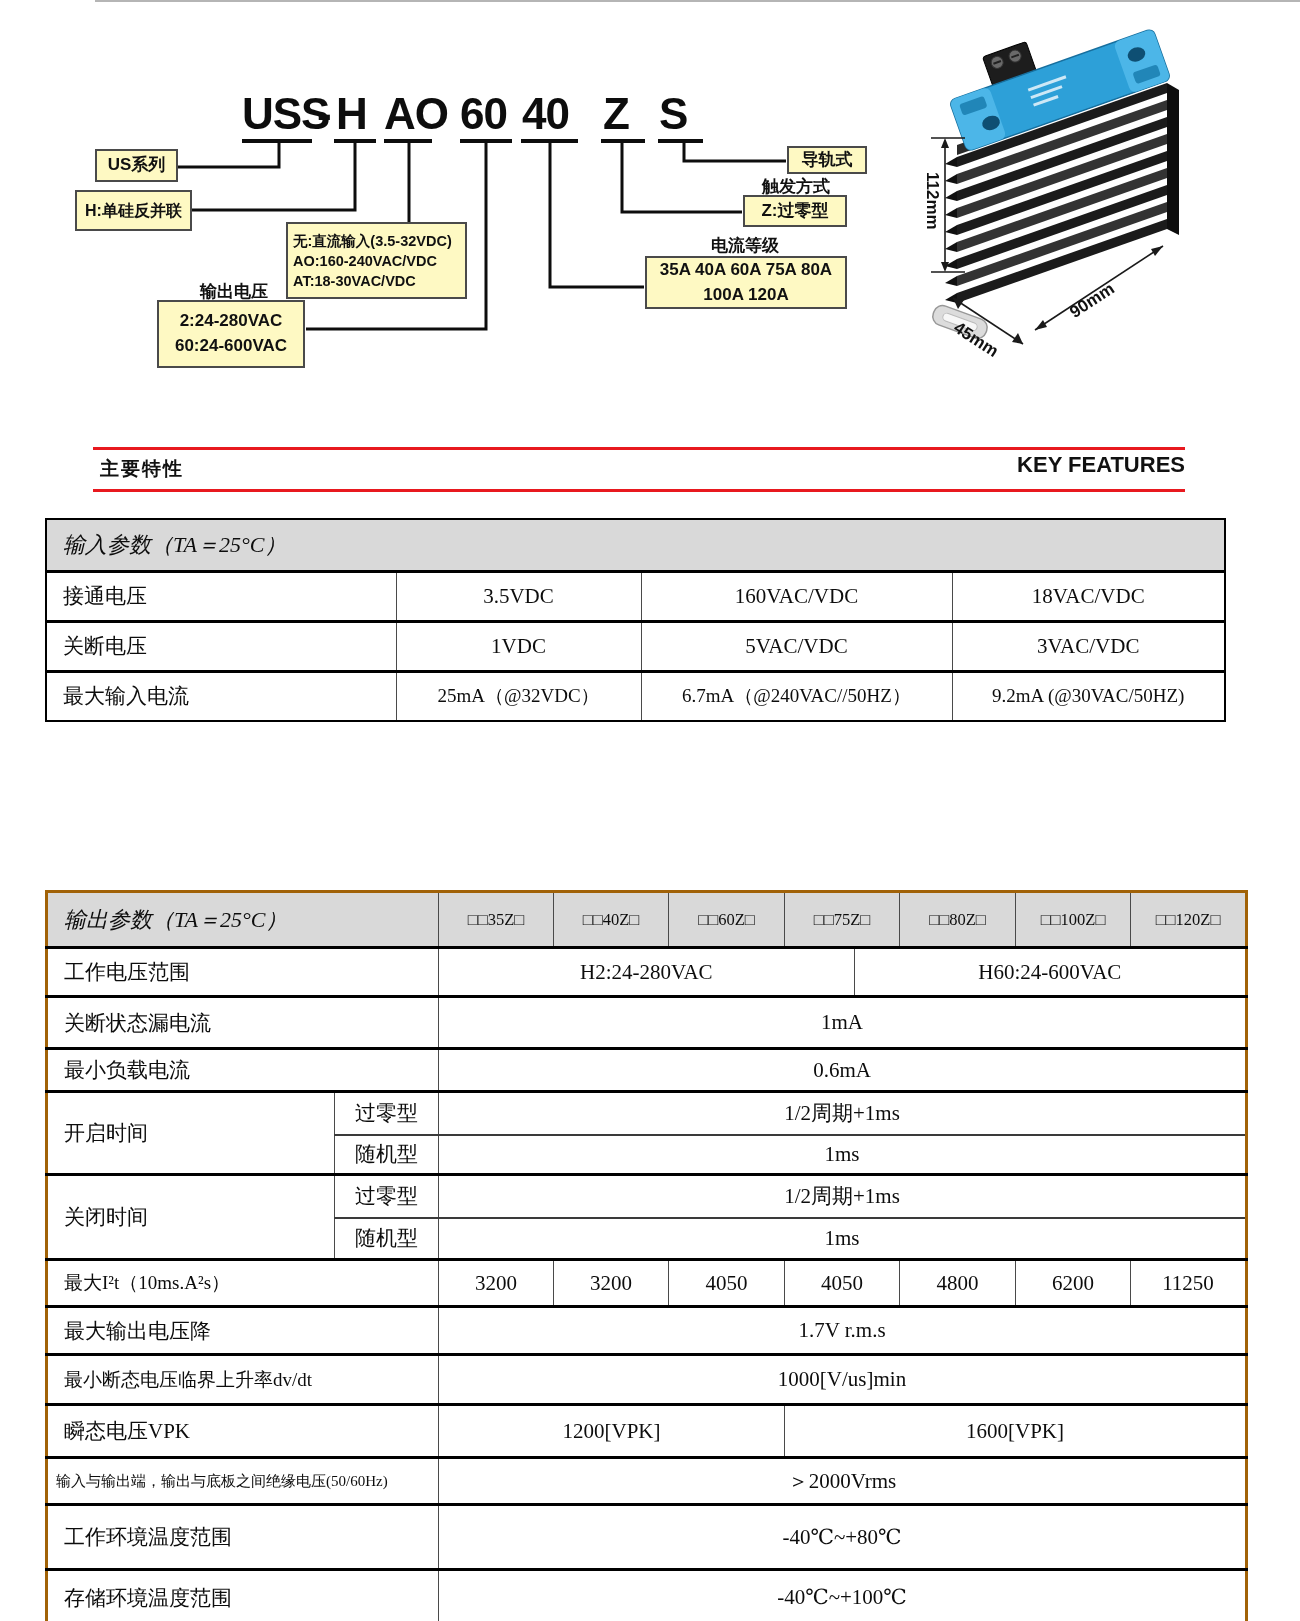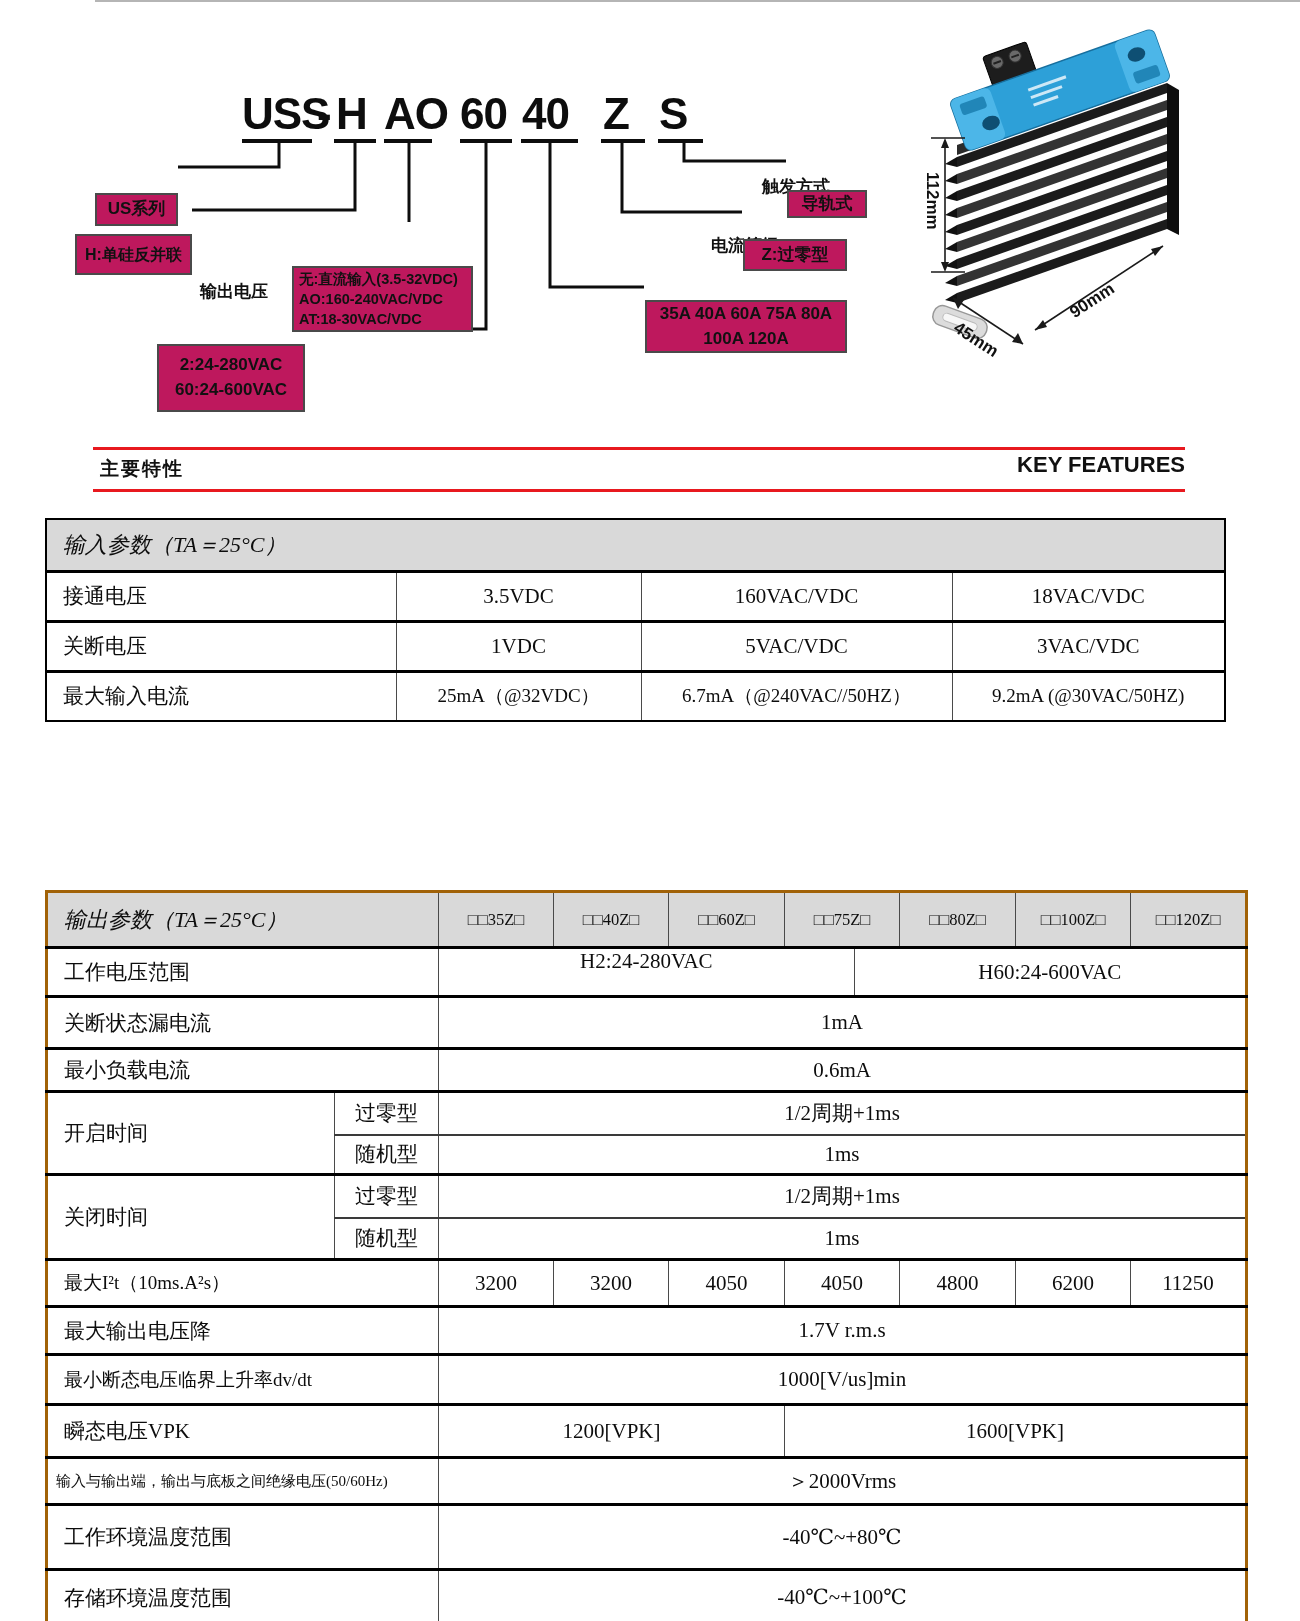--- a/index.html
+++ b/index.html
@@ -8,24 +8,24 @@
   .sans{font-family:"Liberation Sans","DejaVu Sans",sans-serif;}
 
   .topline{position:absolute;left:95px;top:0;width:1205px;height:2px;background:#b5b5b5;}
 
   
   .diagram{position:absolute;left:0;top:0;width:900px;height:400px;}
   .code{position:absolute;top:92px;font-family:"Liberation Sans","DejaVu Sans",sans-serif;
         font-weight:bold;font-size:44px;letter-spacing:-1px;color:#0d0d0d;line-height:1;}
   .ul{position:absolute;top:139px;height:4px;background:#0d0d0d;}
   .connectors{position:absolute;left:0;top:0;}
-  .dbox{position:absolute;background:#be185d;border:2px solid #4a4a4a;display:flex;
+  .dbox{position:absolute;background:#fef9c3;border:2px solid #4a4a4a;display:flex;
         align-items:center;justify-content:center;text-align:center;
         font-family:"Liberation Sans","DejaVu Sans",sans-serif;font-weight:bold;
-        font-size:17px;color:#111;line-height:1.45;box-sizing:border-box;margin-top:44px;}
+        font-size:17px;color:#111;line-height:1.45;box-sizing:border-box;}
   .dtitle{position:absolute;text-align:center;font-family:"Liberation Sans","DejaVu Sans",sans-serif;
         font-weight:bold;font-size:17px;color:#111;}
   .dbox.lines{font-size:14.5px;justify-content:flex-start;text-align:left;padding:2px 5px;line-height:1.38;}
 
   
   .redline{position:absolute;height:3px;background:#e8191f;left:93px;width:1092px;}
   .sec-zh{position:absolute;left:100px;top:456px;font-weight:bold;font-size:19px;letter-spacing:2px;}
   .sec-en{position:absolute;left:960px;top:452px;width:225px;text-align:right;font-weight:bold;font-size:22px;}
 
   
@@ -35,21 +35,21 @@
   .t1{left:45px;top:518px;width:1179px;border:2.5px solid #000;}
   .t2{left:45px;top:890px;width:1200px;border:3px solid #a16207;}
   td.lbl{text-align:left;padding-left:16px;}
   td.val{text-align:center;}
   td.vl{border-left:1.5px solid #4a4a4a;}
   td.bt3{border-top:3px solid #000;}
   td.bt2{border-top:2px solid #3a3a3a;}
   td.gray{background:#d9d9d9;}
   .hdr-title{font-size:22px;padding-left:14px;font-style:italic;}
   .hdr-model{font-size:16.5px;text-align:center;}
-  .splitwrap{display:flex;width:100%;height:100%;align-items:flex-start;}
+  .splitwrap{display:flex;width:100%;height:100%;align-items:center;}
   .splitwrap .half{text-align:center;}
   .half.b{border-left:1.5px solid #4a4a4a;}
   td.small{font-size:15px;}
   td.mid{font-size:19px;}
 </style>
 </head>
 <body>
 
 <div id="canvas">
 
@@ -80,21 +80,21 @@
     <div class="ul" style="left:242px;width:70px"></div>
     <div class="ul" style="left:334px;width:42px"></div>
     <div class="ul" style="left:384px;width:48px"></div>
     <div class="ul" style="left:460px;width:52px"></div>
     <div class="ul" style="left:521px;width:57px"></div>
     <div class="ul" style="left:601px;width:44px"></div>
     <div class="ul" style="left:658px;width:45px"></div>
 
     <div class="dbox" style="left:95px;top:149px;width:83px;height:33px">US系列</div>
     <div class="dbox" style="left:75px;top:190px;width:117px;height:41px;font-size:16px">H:单硅反并联</div>
-    <div class="dbox lines" style="left:292px;top:222px;width:181px;height:66px">
+    <div class="dbox lines" style="left:286px;top:222px;width:181px;height:77px">
       <div>
         <div>无:直流输入(3.5-32VDC)</div>
         <div>AO:160-240VAC/VDC</div>
         <div>AT:18-30VAC/VDC</div>
       </div>
     </div>
     <div class="dtitle" style="left:168px;top:280px;width:132px">输出电压</div>
     <div class="dbox" style="left:157px;top:300px;width:148px;height:68px">
       <div>
         <div>2:24-280VAC</div>

